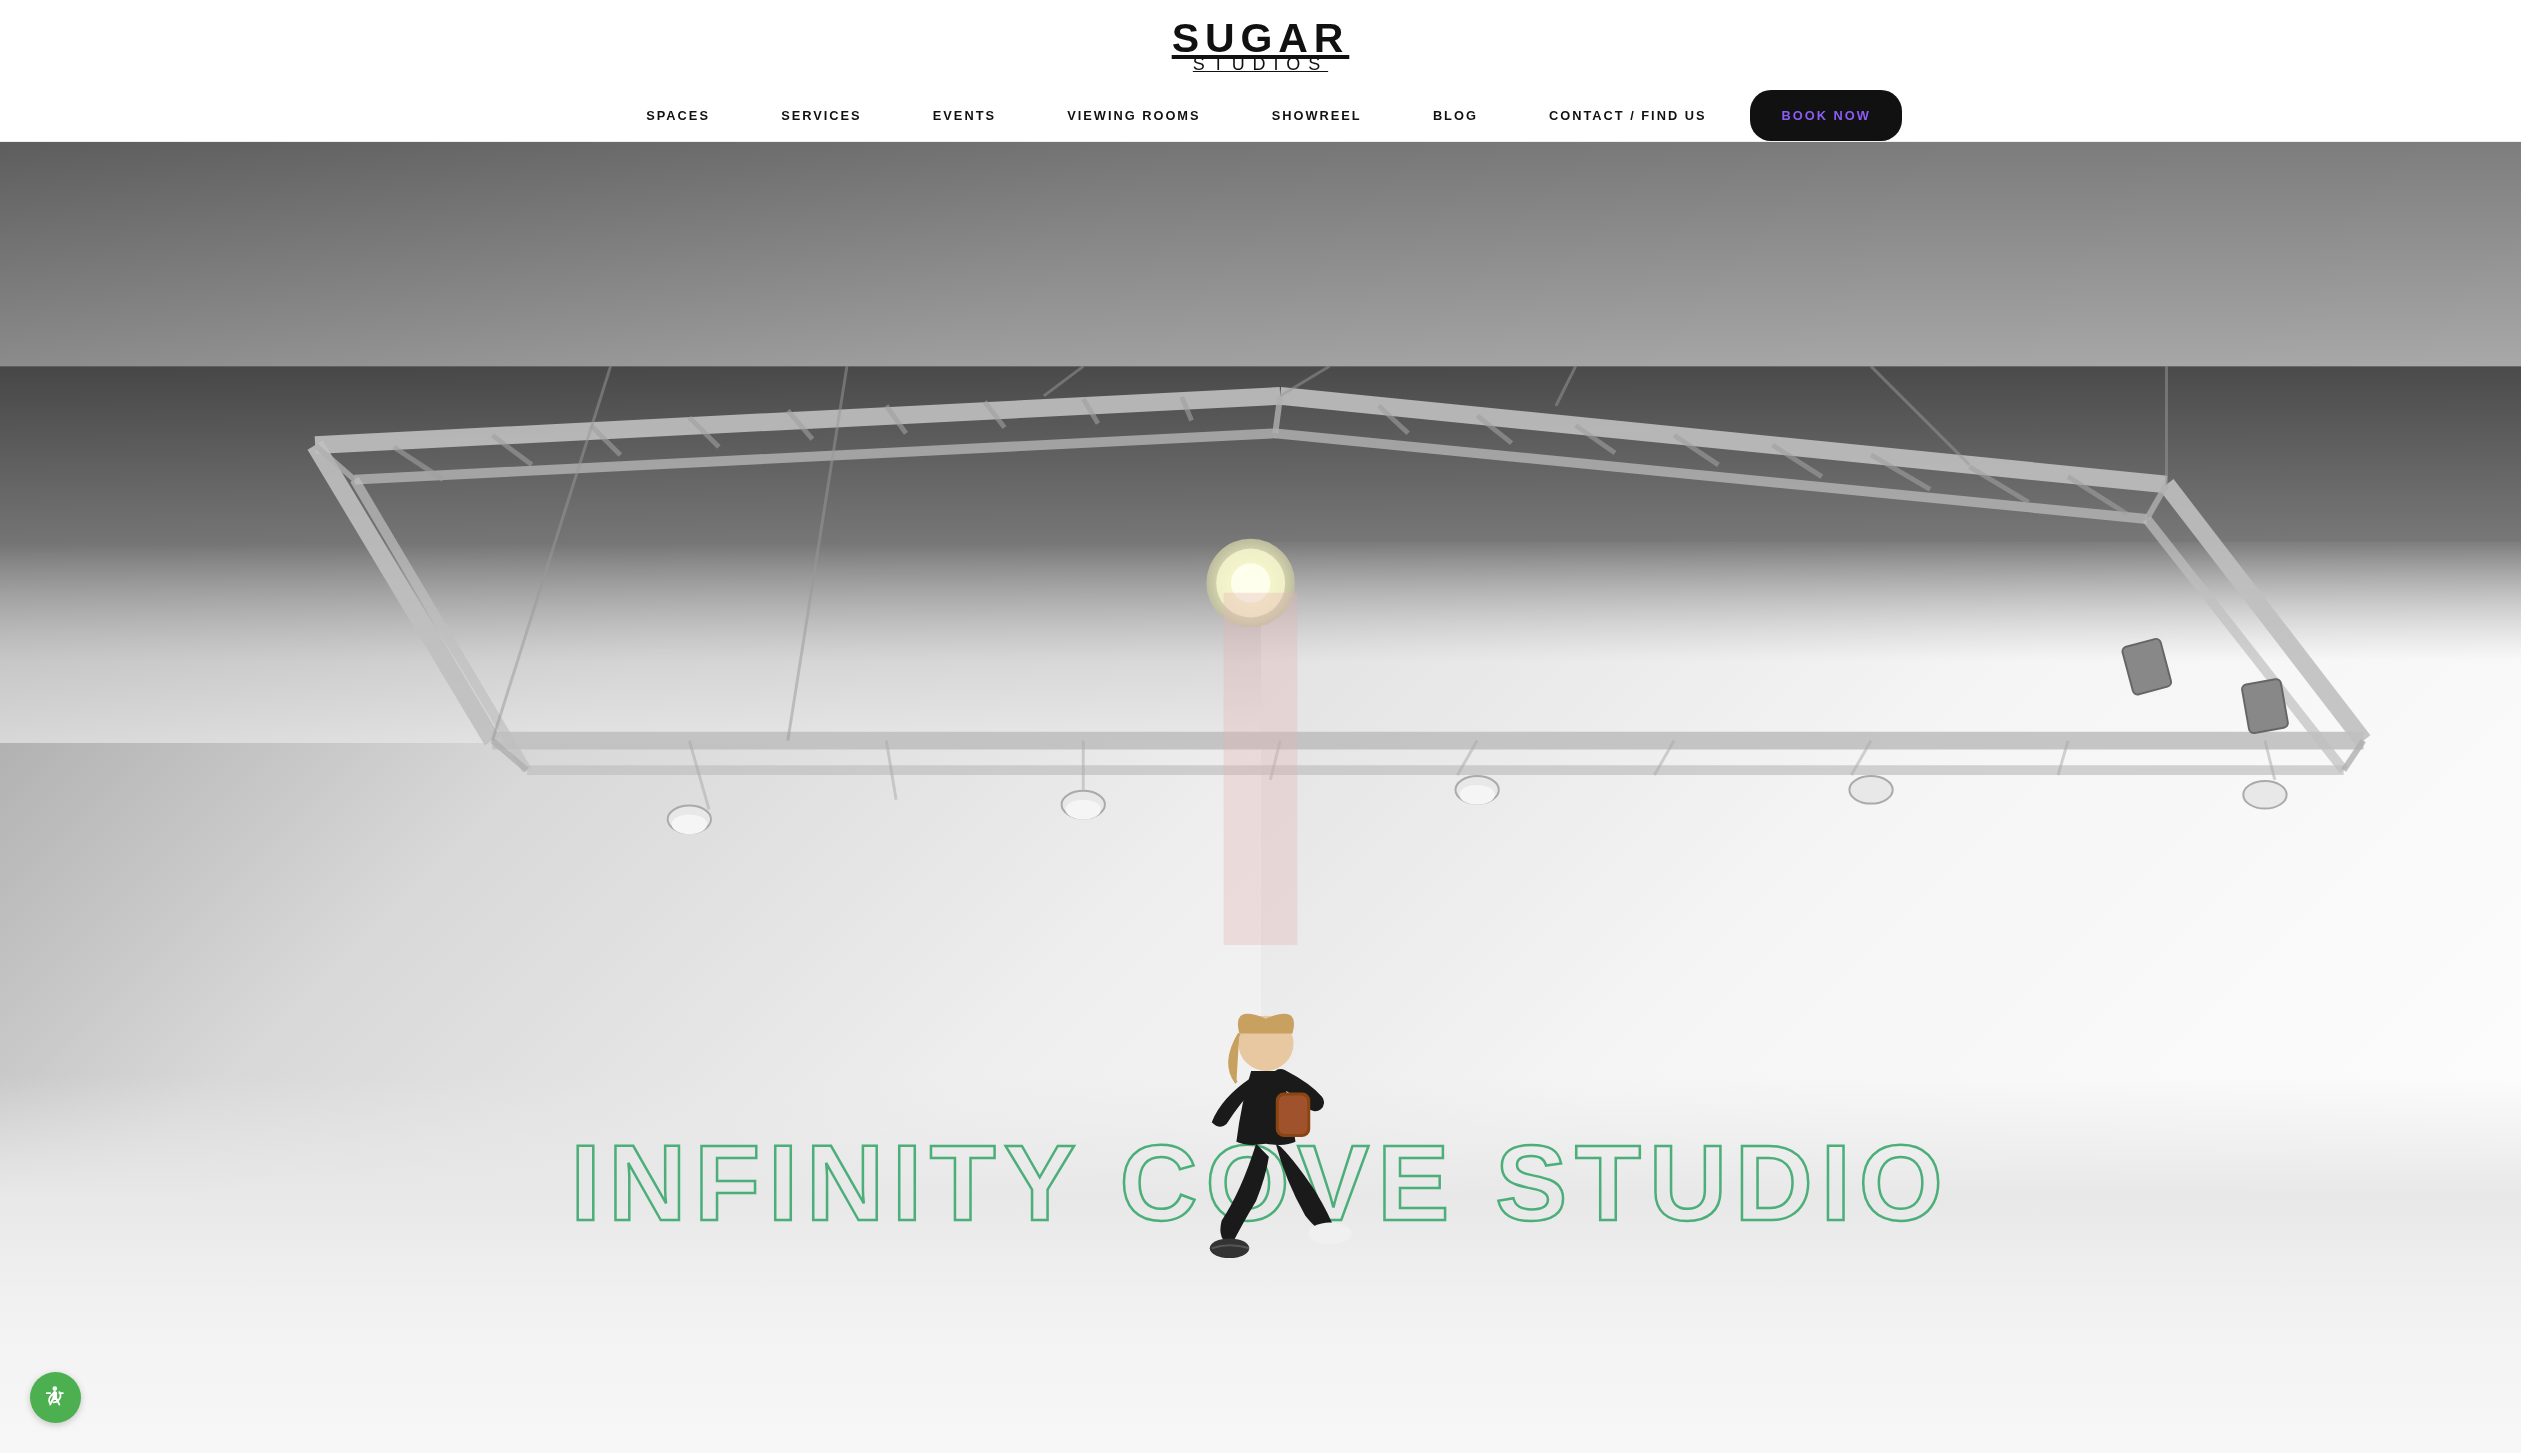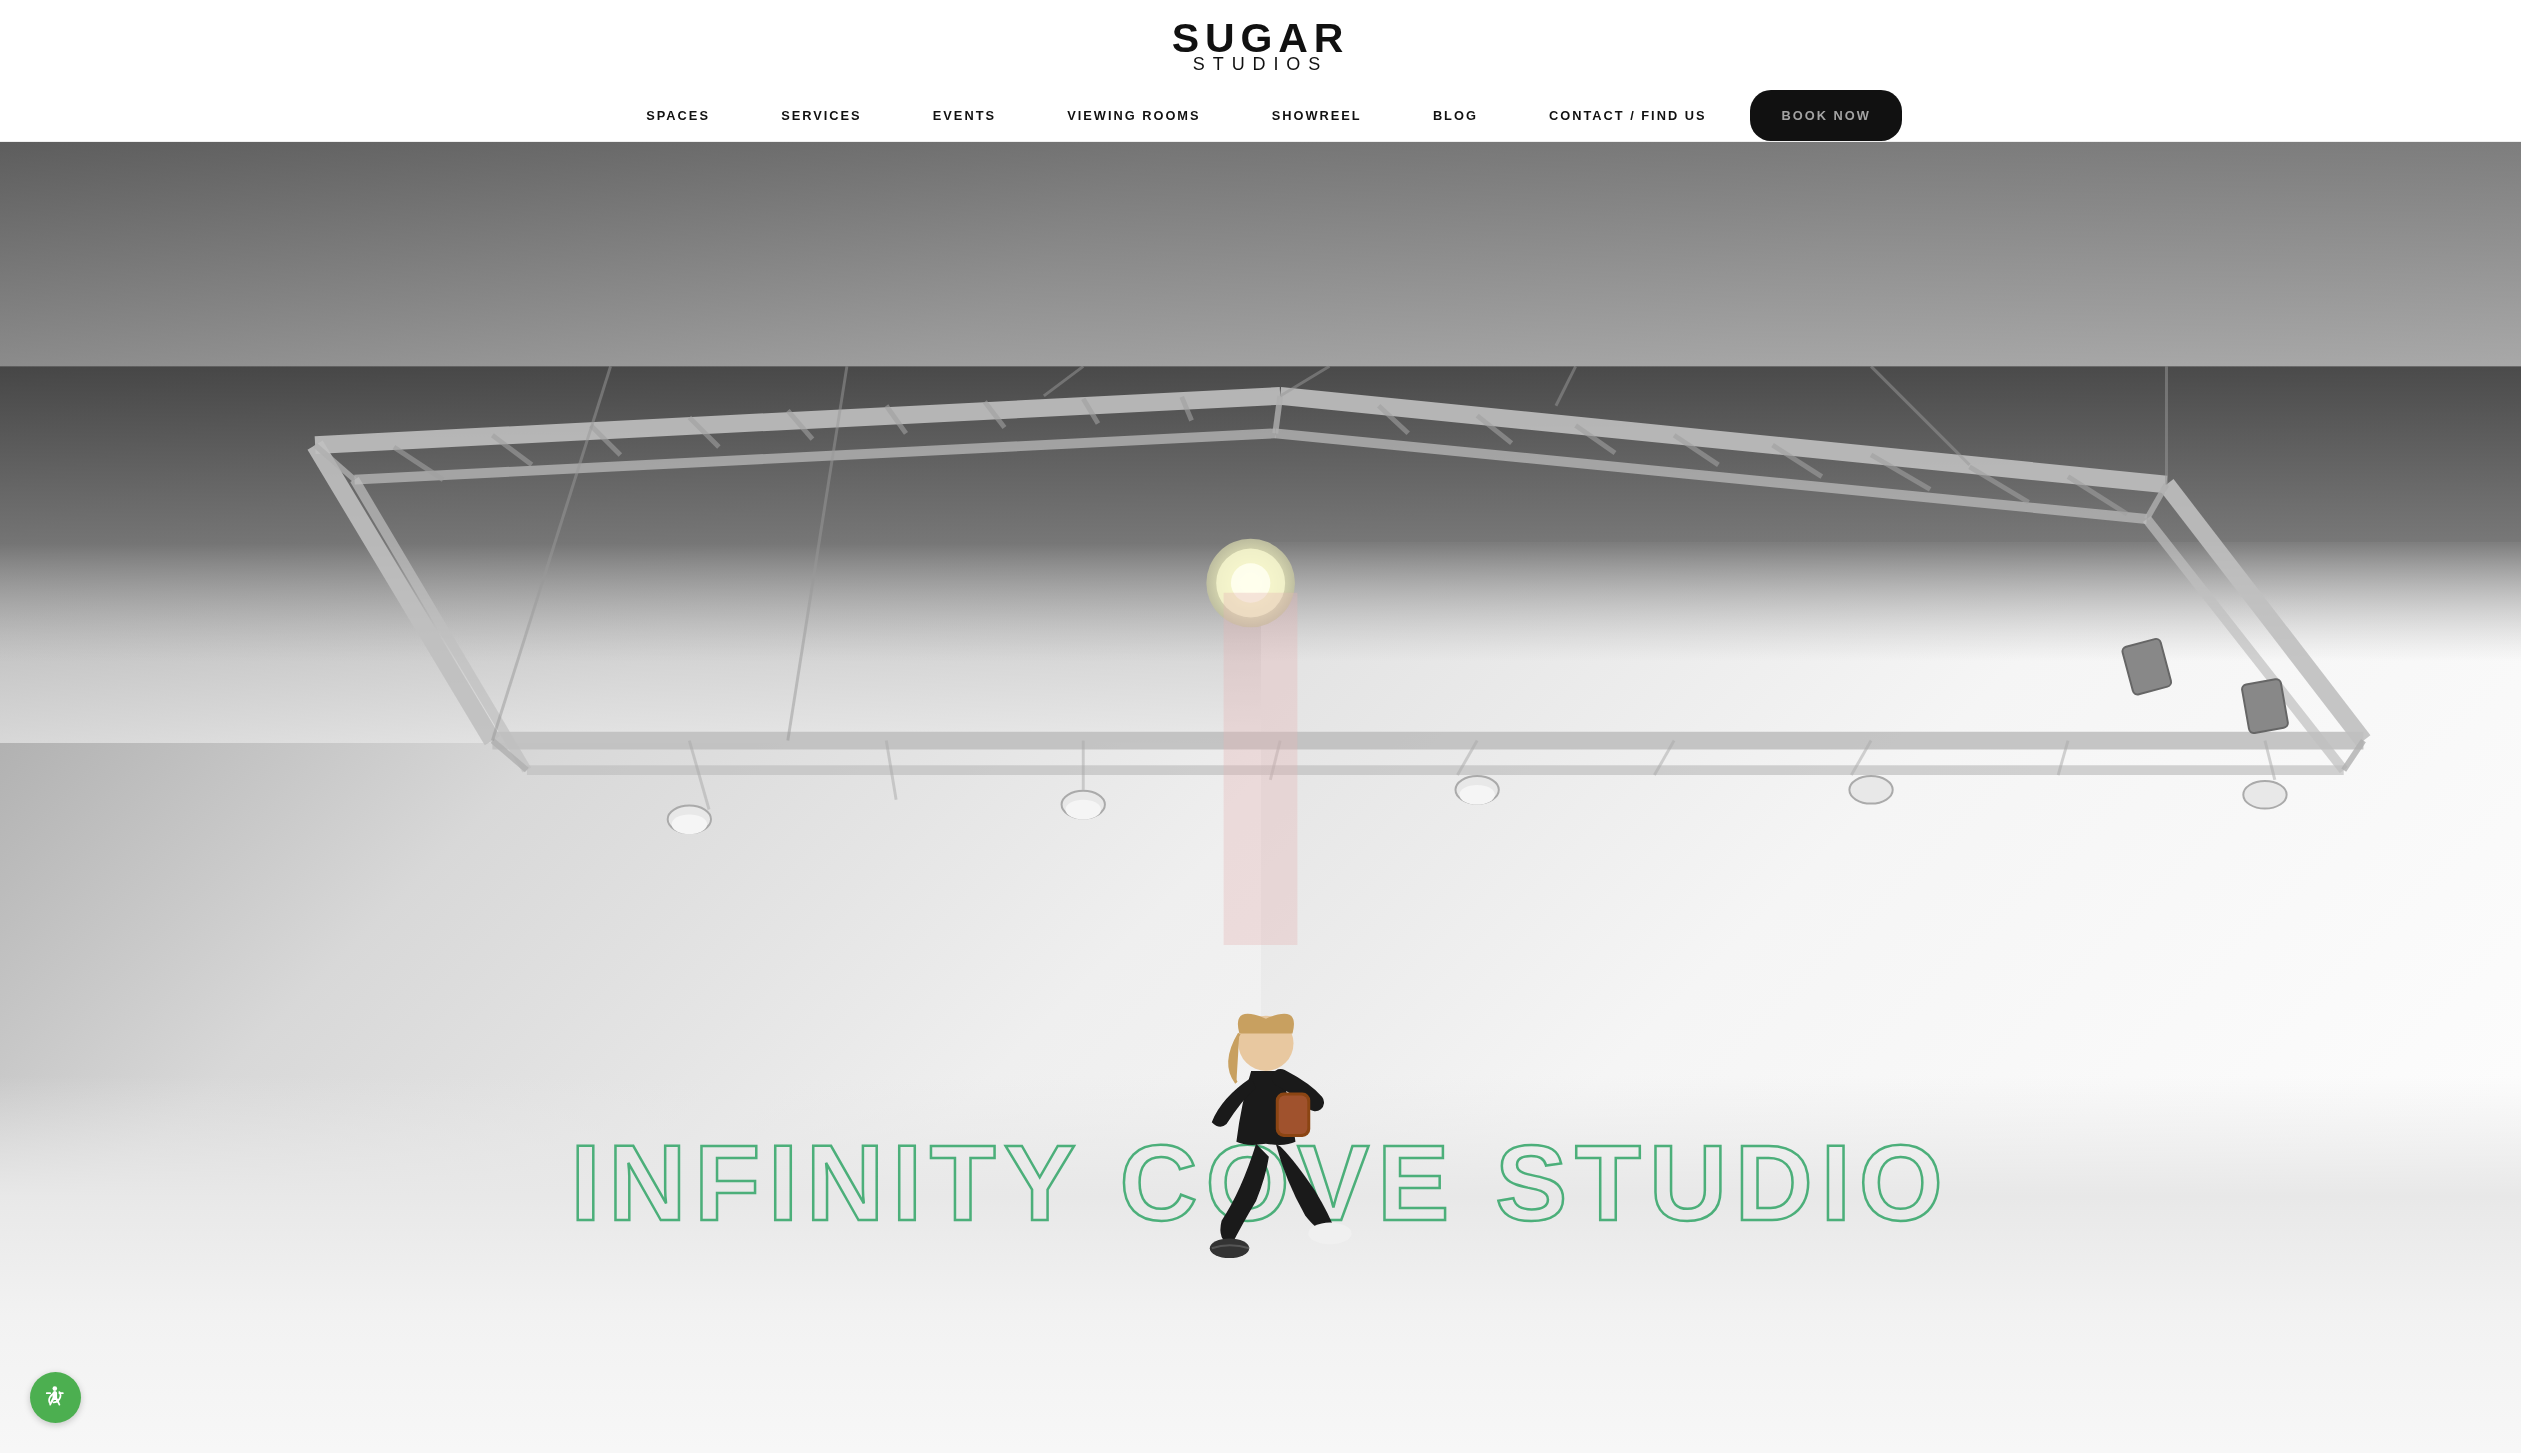--- a/index.html
+++ b/index.html
@@ -32,20 +32,21 @@
       font-size: 37px;
       font-weight: 900;
       letter-spacing: 3.9px;
       color: #111;
       font-family: 'Arial Black', 'Arial', sans-serif;
       text-transform: uppercase;
       line-height: 1;
       display: flex;
       flex-direction: column;
       align-items: center;
+      text-decoration: underline;
     }
 
     .logo-main {
       font-size: 41px;
       font-weight: 900;
       letter-spacing: 5.9px;
     }
 
     .logo-sub {
       font-size: 18px;
@@ -68,21 +69,21 @@
       color: #111;
       text-transform: uppercase;
       text-decoration: none;
       padding: 17.7px 27.6px;
       cursor: pointer;
       white-space: nowrap;
     }
 
     .nav-item.book-now {
       background: #111;
-      color: #a3a3a3;
+      color: #8b5cf6;
       padding: 17.7px 31.5px;
       border-radius: 21px;
     }
 
     
     .hero {
       position: relative;
       width: 100%;
       height: calc(100vh - 118px);
       min-height: 690px;

